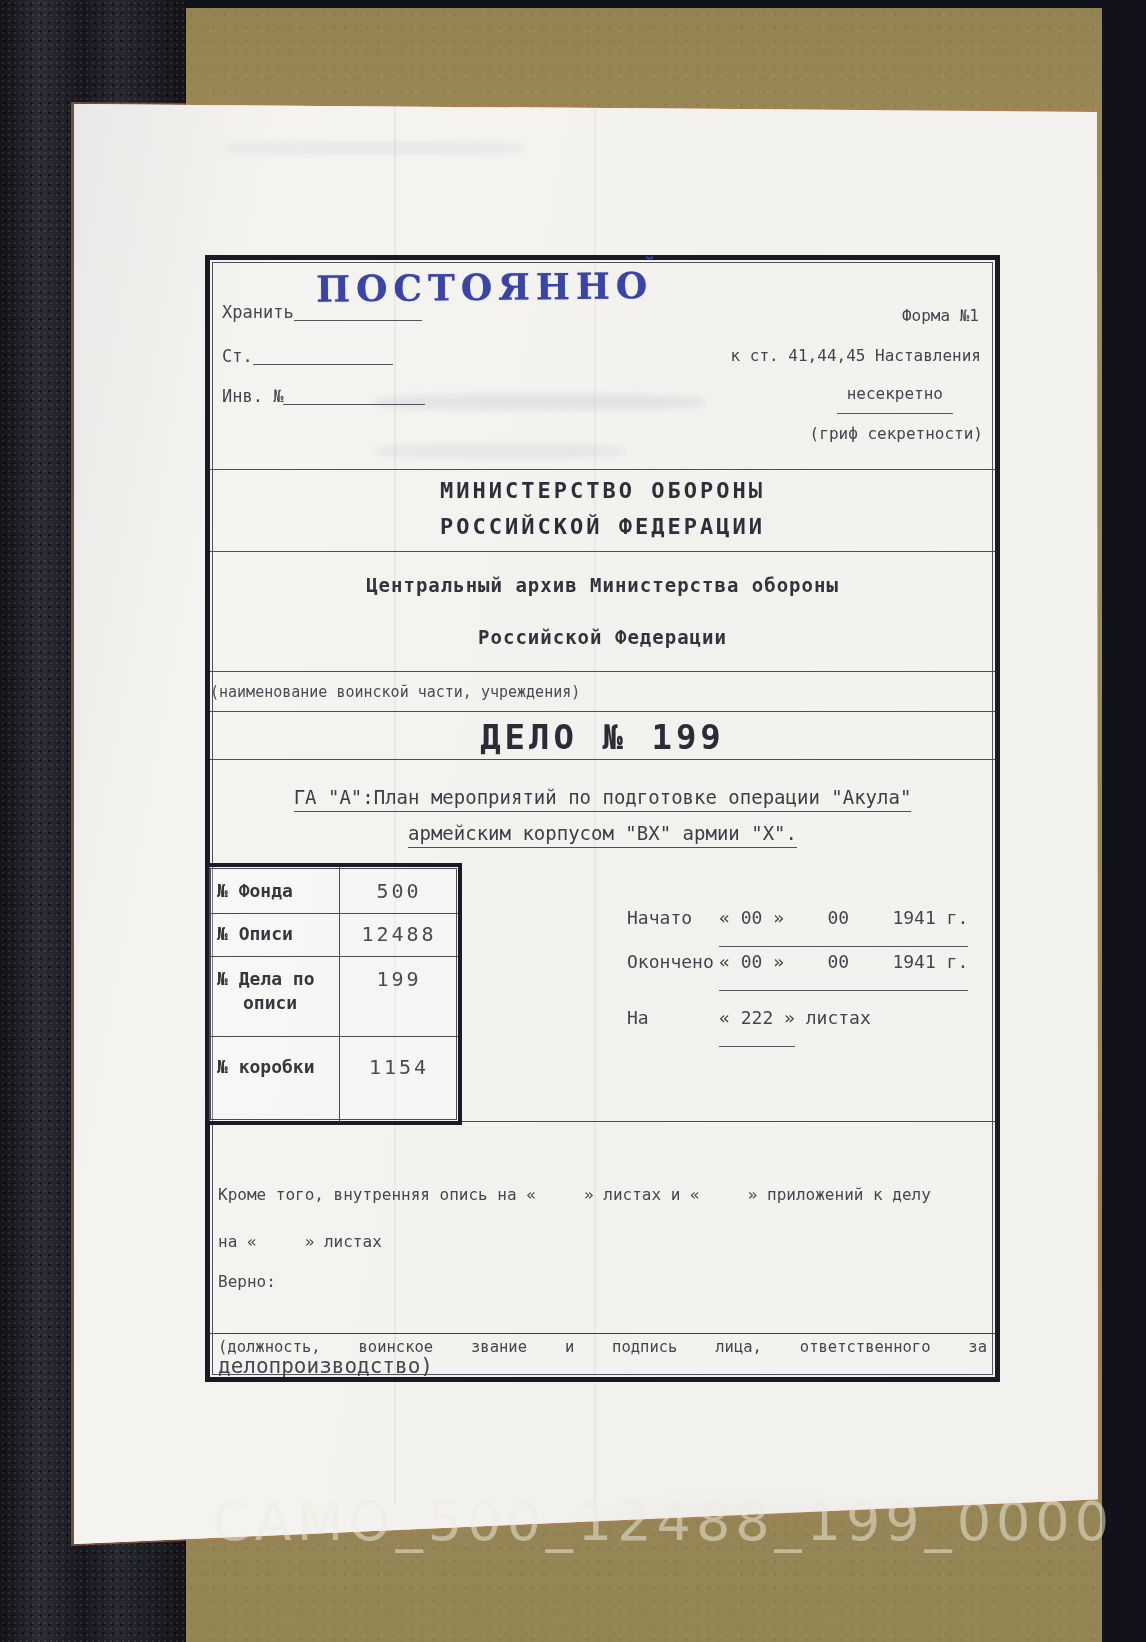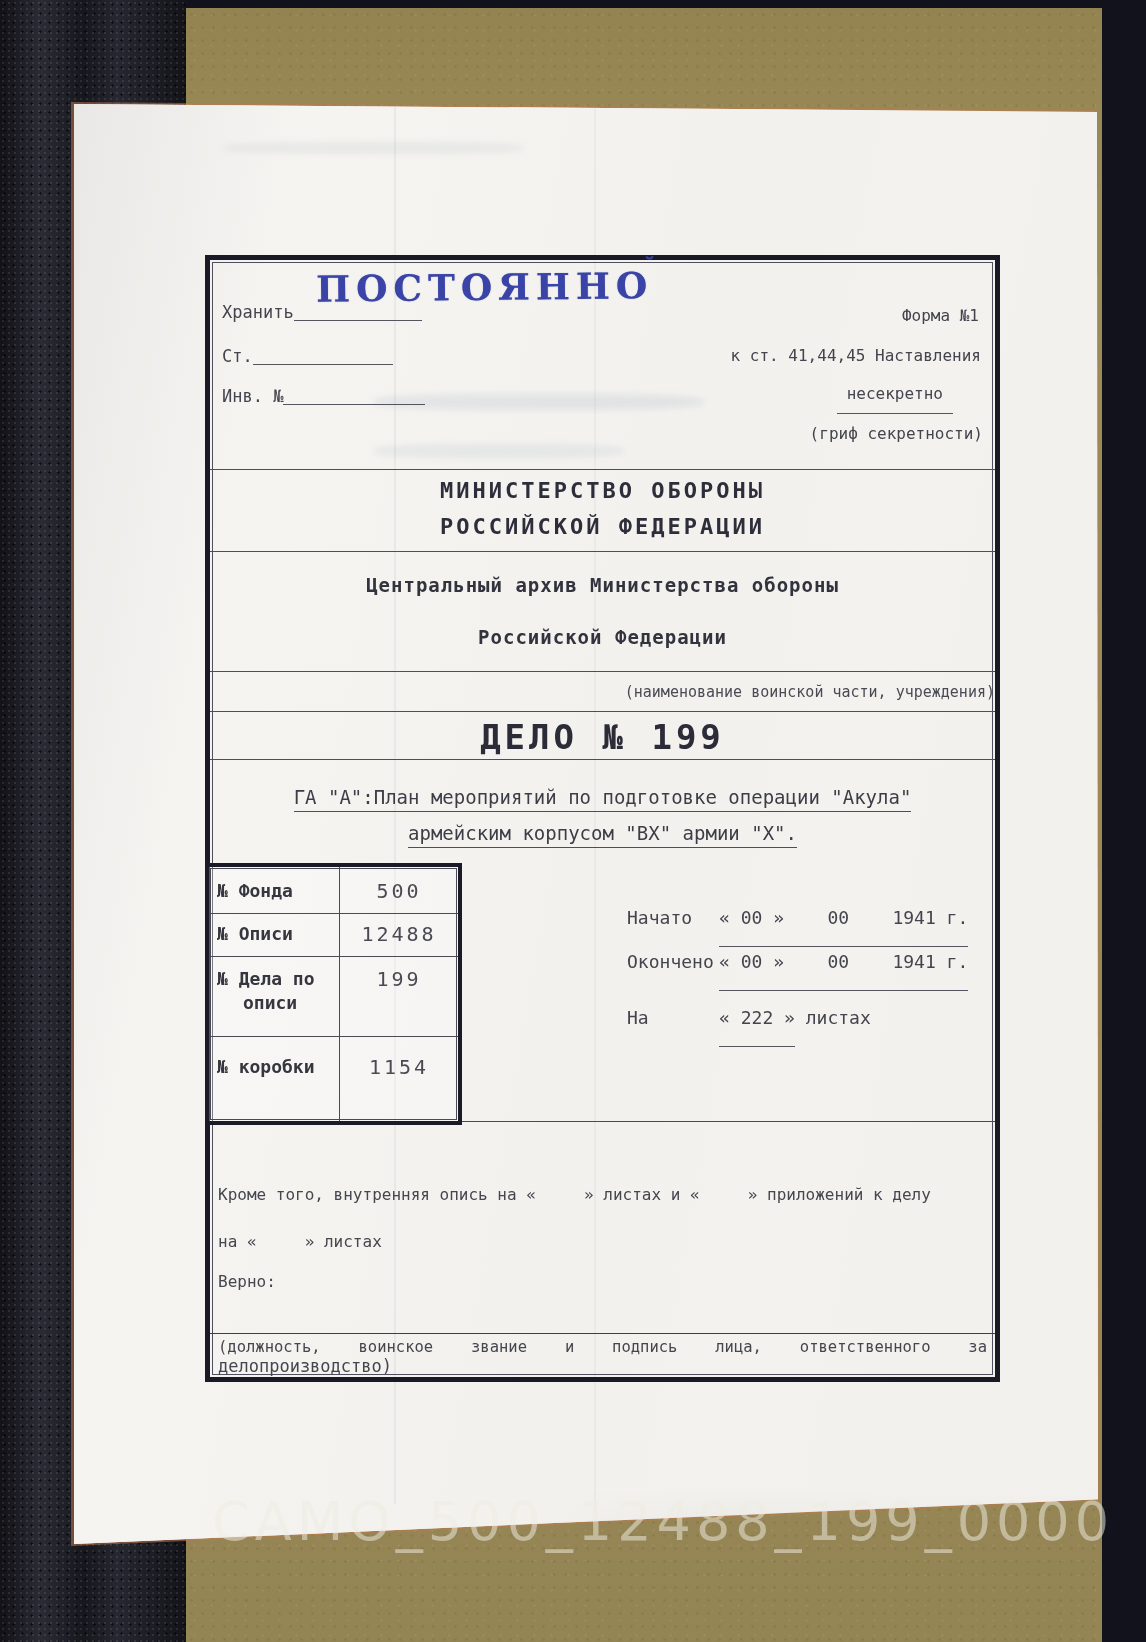--- a/index.html
+++ b/index.html
@@ -64,21 +64,21 @@
   .field { position:absolute; left:12px; color:#44444e; font-size:17px; }
   .blank { display:inline-block; border-bottom:1px solid #55555f; height:16px; vertical-align:-3px; }
   .rtext { position:absolute; color:#44444e; font-size:16px; }
   .uline-word { border-bottom:1px solid #55555f; padding:0 10px 10px 10px; }
 
   
   .ministry-line { position:absolute; width:100%; text-align:center; font-weight:bold;
     font-size:22px; letter-spacing:3px; color:#2e2e3a; }
   .archive-line { position:absolute; width:100%; text-align:center; font-weight:bold;
     font-size:19px; letter-spacing:1px; color:#33333e; }
-  .caption-line { width:100%; text-align:right; font-size:15px; color:#4a4a54; }
+  .caption-line { width:100%; text-align:left; font-size:15px; color:#4a4a54; }
   .delo-line { width:100%; text-align:center; font-weight:bold; font-size:34px;
     letter-spacing:4px; color:#2c2c38; }
   .title-line { position:absolute; width:100%; text-align:center; font-size:19px;
     color:#3d3d47; }
   .title-line span { border-bottom:1px solid #4e4e5a; padding-bottom:3px; }
 
   
   .index-table { position:absolute; left:-5px; top:603px; width:257px; height:262px;
     border:4px solid #1b1b27; box-sizing:border-box; background:rgba(255,255,255,0.25); }
   .index-inner { position:absolute; inset:1px; border:1px solid #4a4a56; pointer-events:none; }
@@ -92,21 +92,21 @@
   
   .date-row { position:absolute; left:352px; color:#44444e; font-size:18px; white-space:pre; }
   .date-label { display:inline-block; width:92px; }
   .date-val { border-bottom:1px solid #55555f; padding-bottom:18px; white-space:pre; }
 
   
   .note { position:absolute; left:8px; color:#46464f; font-size:16px; white-space:pre; }
   .strip { position:absolute; left:0; width:785px; border-top:1px solid #3e3e4a; }
   .strip-l1 { display:block; margin:4px 8px 0 8px; font-size:15.5px; color:#45454e;
     text-align:justify; text-align-last:justify; line-height:19px; }
-  .strip-l2 { display:block; margin:0 8px; font-size:17px; color:#45454e; line-height:19px; }
+  .strip-l2 { display:block; margin:0 8px; font-size:21px; color:#45454e; line-height:19px; }
 
   
   .watermark {
     position:absolute; left:212px; top:1490px; z-index:6;
     font-family:"DejaVu Sans","Liberation Sans",sans-serif;
     font-size:54px; letter-spacing:5px; color:rgba(238,235,224,0.52); white-space:nowrap;
   }
 </style>
 </head>
 <body>

